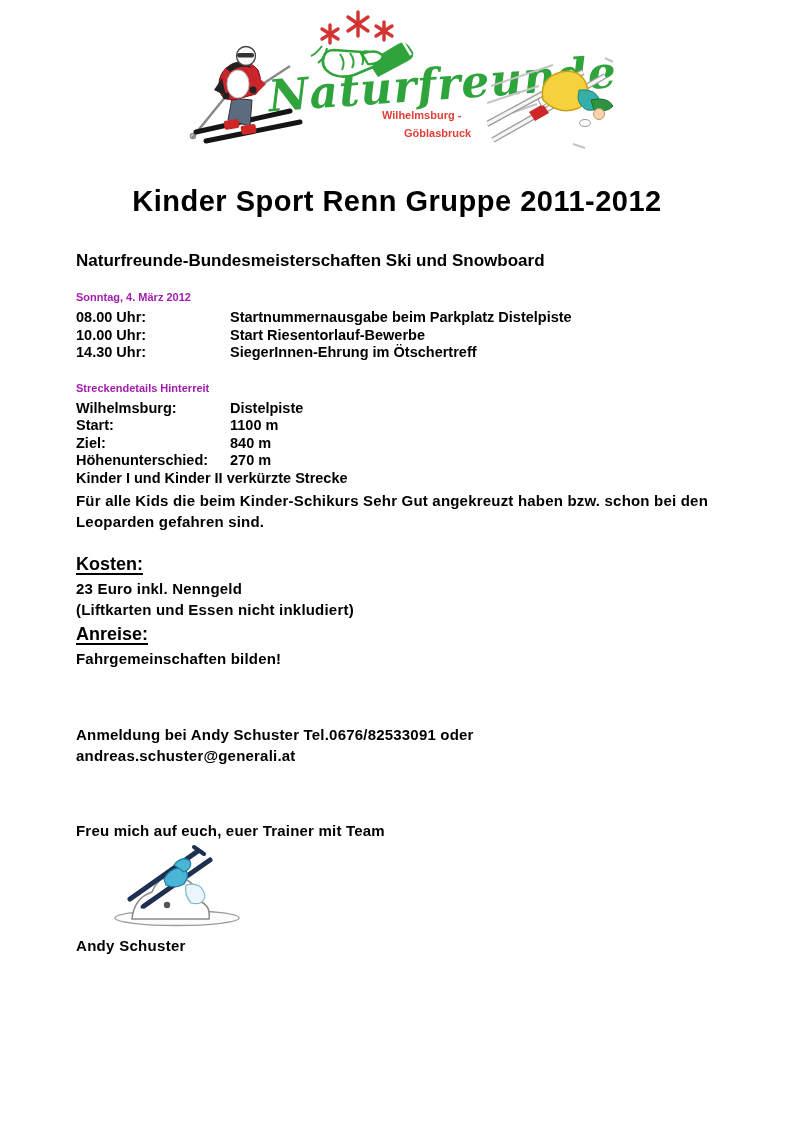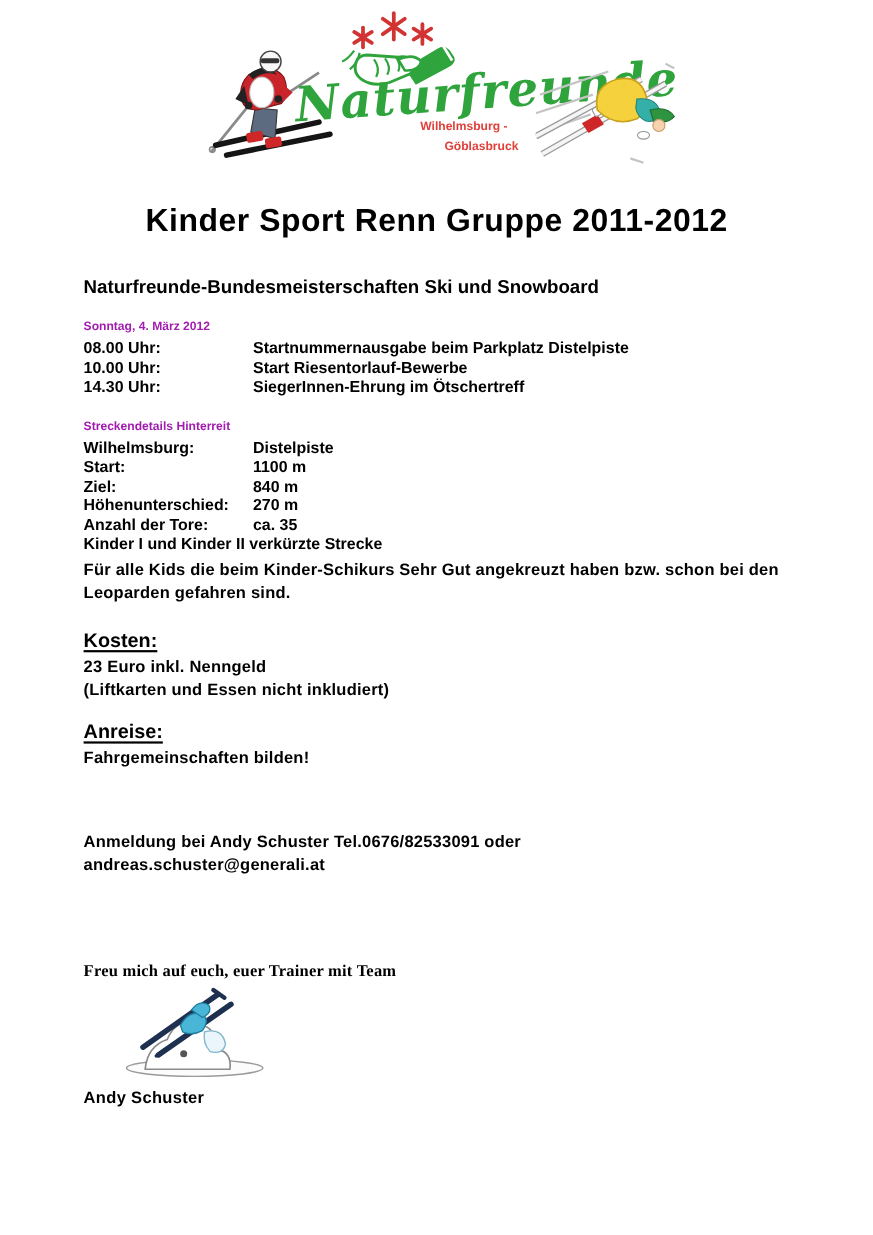--- a/index.html
+++ b/index.html
@@ -33,27 +33,27 @@
   .bluehead{margin:17px 76px 0;color:#a21caf;font-size:11px;line-height:18px;}
   .rowtable{margin:3px 76px 0;}
   .row{display:flex;font-size:14.5px;line-height:17.5px;}
   .row .c1{width:154px;flex:none;}
   .note{font-size:14.5px;line-height:17.5px;margin:0 76px;}
   .sect{
     margin:28px 76px 0;font-size:18px;line-height:21px;
     text-decoration:underline;text-decoration-thickness:2px;text-underline-offset:3px;
   }
   .sect.kosten{margin-top:22px;}
-  .sect.anreise{margin-top:17px;}
+  .sect.anreise{margin-top:4px;}
   .para{
     margin:3px 76px 0;font-size:15px;line-height:21px;
     letter-spacing:.2px;max-width:655px;
   }
   .contact{margin-top:55px;}
-  .closing{margin-top:76px;font-family:Liberation Serif, serif;}
+  .closing{margin-top:54px;}
   .cartoon{display:block;margin:2px 0 0 110px;}
   .signature{margin:8px 76px 0;font-size:15px;line-height:21px;letter-spacing:.3px;}
 </style>
 </head>
 <body>
 
 <div class="page">
 
   <div class="logo-header">
 
@@ -160,24 +160,20 @@
       <span>1100 m</span>
     </div>
     <div class="row">
       <span class="c1">Ziel:</span>
       <span>840 m</span>
     </div>
     <div class="row">
       <span class="c1">Höhenunterschied:</span>
       <span>270 m</span>
     </div>
-    <div class="row">
-      <span class="c1">Anzahl der Tore:</span>
-      <span>ca. 35</span>
-    </div>
   </div>
   <div class="note">Kinder I und Kinder II verkürzte Strecke</div>
 
   <p class="para">Für alle Kids die beim Kinder-Schikurs Sehr Gut angekreuzt haben bzw. schon bei den Leoparden gefahren sind.</p>
 
   <h3 class="sect kosten">Kosten:</h3>
   <p class="para">
     <span>23 Euro inkl. Nenngeld</span><br>
     <span>(Liftkarten und Essen nicht inkludiert)</span>
   </p>

